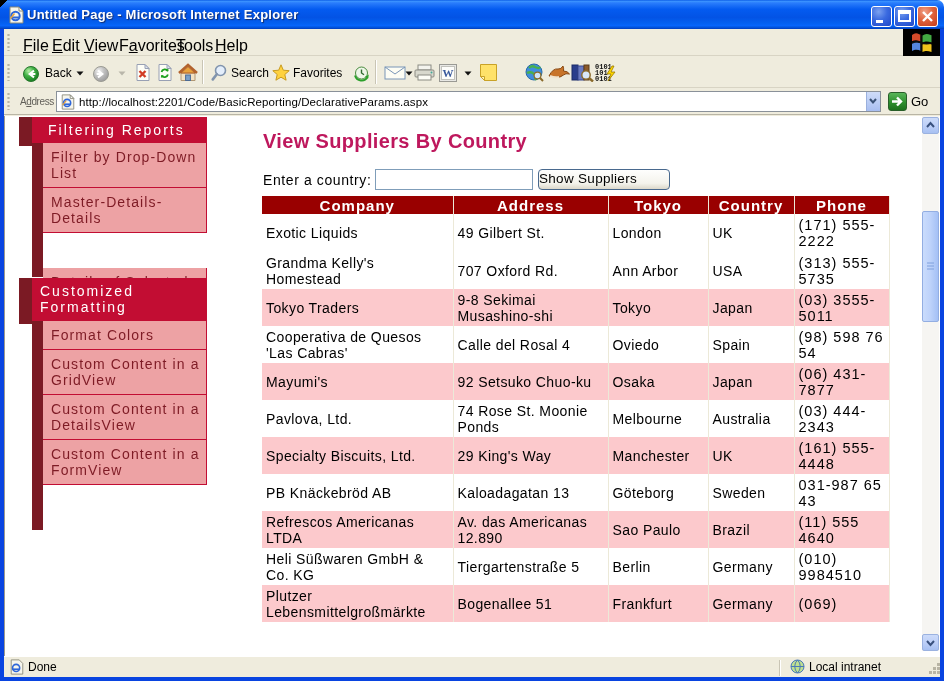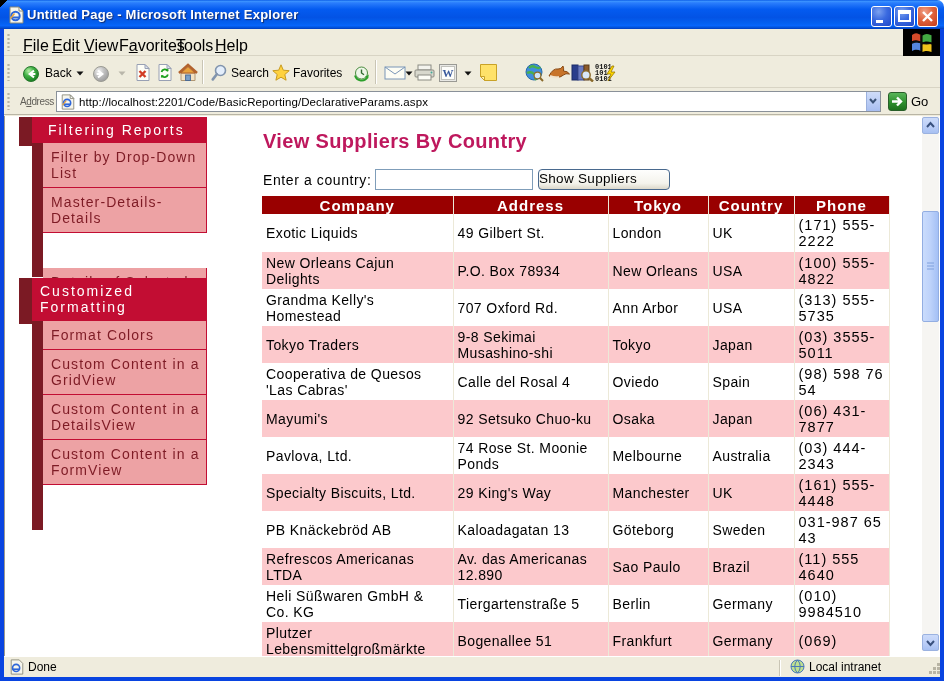--- a/index.html
+++ b/index.html
@@ -326,27 +326,20 @@
               <th>Country</th>
               <th>Phone</th>
             </tr>
         <tr class="first">
               <td>Exotic Liquids</td>
               <td>49 Gilbert St.</td>
               <td>London</td>
               <td>UK</td>
               <td class="ph">(171) 555-<br>2222</td>
             </tr>
-        <tr class="alt">
-              <td>New Orleans Cajun<br>Delights</td>
-              <td>P.O. Box 78934</td>
-              <td>New Orleans</td>
-              <td>USA</td>
-              <td class="ph">(100) 555-<br>4822</td>
-            </tr>
         <tr>
               <td>Grandma Kelly's<br>Homestead</td>
               <td>707 Oxford Rd.</td>
               <td>Ann Arbor</td>
               <td>USA</td>
               <td class="ph">(313) 555-<br>5735</td>
             </tr>
         <tr class="alt">
               <td>Tokyo Traders</td>
               <td>9-8 Sekimai<br>Musashino-shi</td>

